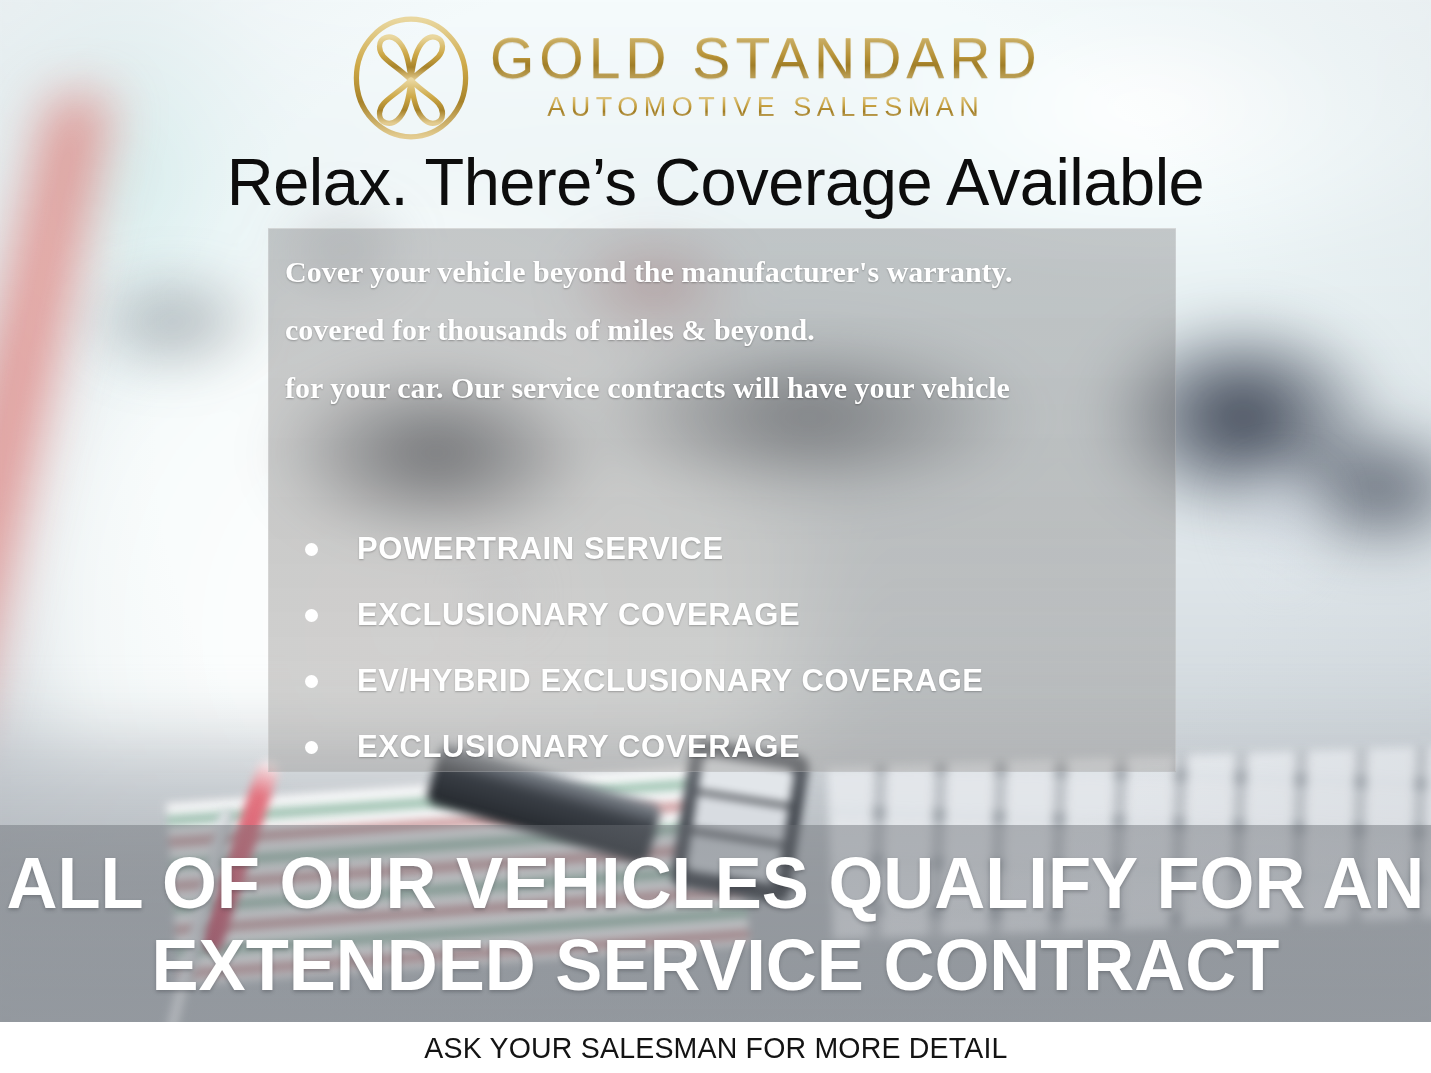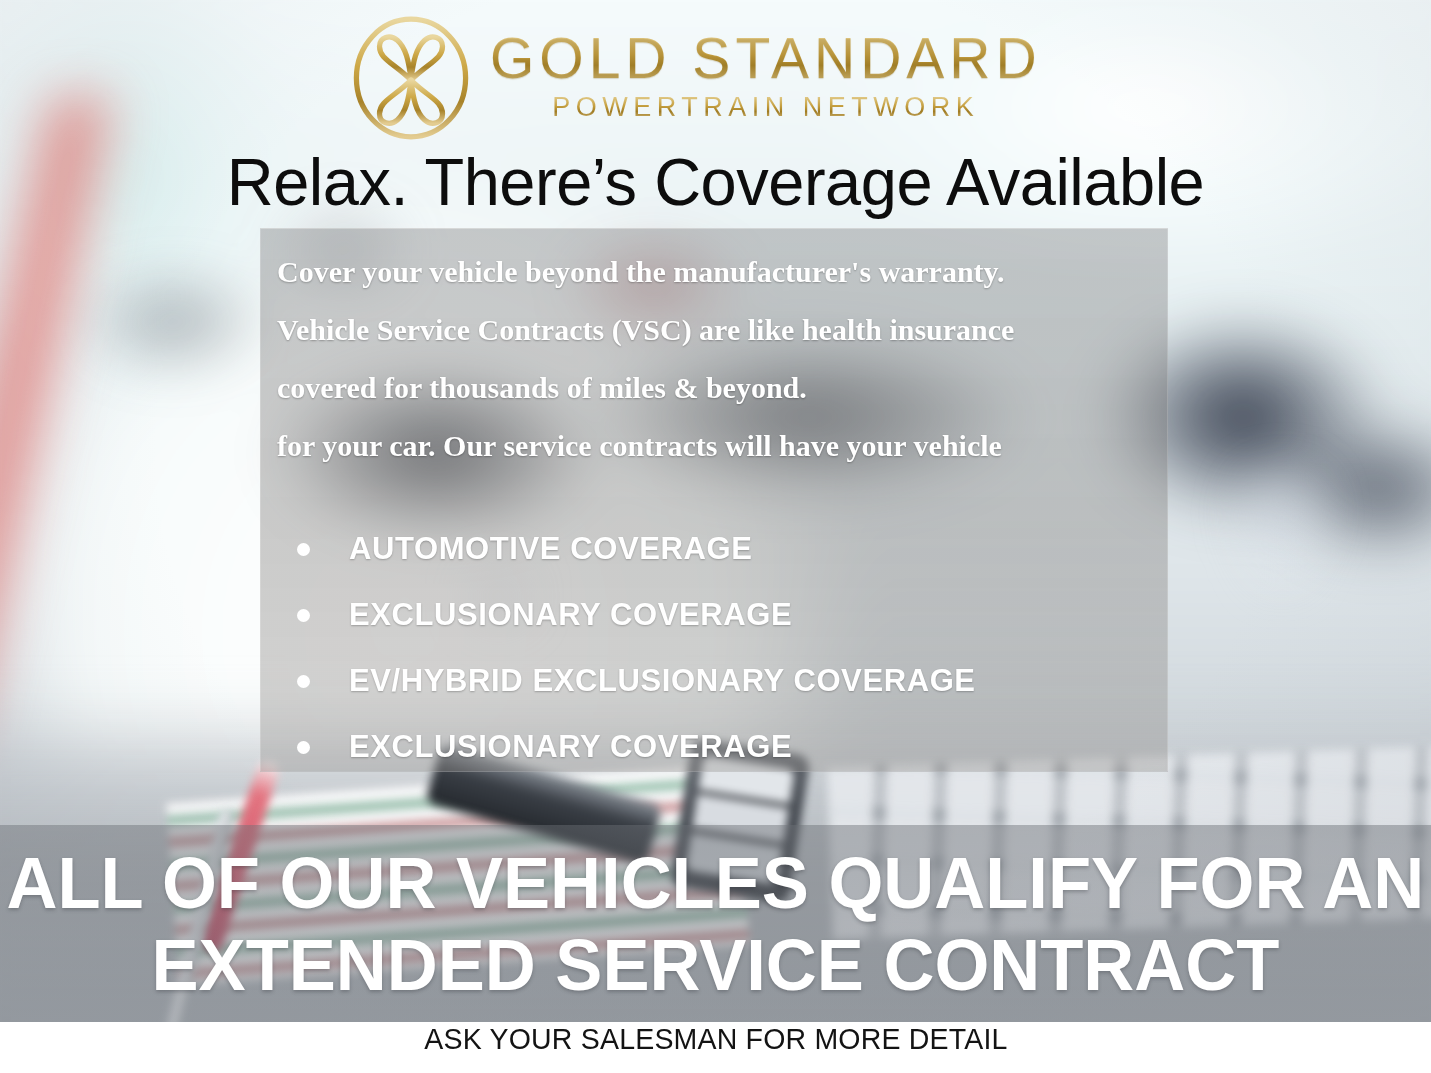--- a/index.html
+++ b/index.html
@@ -234,21 +234,21 @@
     font-size: 67px;
     line-height: 1;
     color: #0d0d0d;
     letter-spacing: -0.5px;
     transform: scaleX(.97);
   }
 
   
   .panel {
     position: absolute;
-    left: 260px;
+    left: 268px;
     top: 228px;
     width: 908px;
     height: 544px;
     background: linear-gradient(180deg, rgba(126,126,128,.40) 0%, rgba(134,132,130,.42) 55%, rgba(148,145,142,.38) 100%);
     border: 1px solid rgba(255,255,255,.18);
     box-sizing: border-box;
     padding-left: 20px;
   }
 
   .panel-copy {
@@ -326,21 +326,21 @@
 
   
   .footer {
     position: absolute;
     left: 0;
     right: 0;
     top: 1022px;
     height: 51px;
     background: #ffffff;
     display: flex;
-    align-items: flex-start;
+    align-items: center;
     justify-content: center;
   }
   .footer-text {
     font-family: "Liberation Sans", sans-serif;
     font-weight: 400;
     font-size: 30px;
     letter-spacing: .2px;
     color: #131313;
     transform: scaleX(.95);
   }
@@ -378,39 +378,38 @@
         </defs>
         <ellipse cx="60" cy="60" rx="52" ry="56" fill="none" stroke="url(#goldgrad)" stroke-width="5"></ellipse>
         <path d="M60 62 C44 46, 30 42, 30 30 C30 21, 40 18, 47 24 C55 31, 58 44, 60 62 Z" fill="none" stroke="url(#goldgrad)" stroke-width="5" stroke-linejoin="round"></path>
         <path d="M60 62 C76 46, 90 42, 90 30 C90 21, 80 18, 73 24 C65 31, 62 44, 60 62 Z" fill="none" stroke="url(#goldgrad)" stroke-width="5" stroke-linejoin="round"></path>
         <path d="M60 62 C44 78, 30 82, 30 94 C30 103, 40 106, 47 100 C55 93, 58 80, 60 62 Z" fill="none" stroke="url(#goldgrad)" stroke-width="5" stroke-linejoin="round"></path>
         <path d="M60 62 C76 78, 90 82, 90 94 C90 103, 80 106, 73 100 C65 93, 62 80, 60 62 Z" fill="none" stroke="url(#goldgrad)" stroke-width="5" stroke-linejoin="round"></path>
       </svg>
     </span>
     <span class="logo-words">
       <span class="logo-title">GOLD STANDARD</span>
-      <span class="logo-sub">POWERTRAIN NETWORK</span>
+      <span class="logo-sub">AUTOMOTIVE SALESMAN</span>
     </span>
   </div>
 
   <div class="headline">Relax. There’s Coverage Available</div>
 
   <div class="panel">
 
     <div class="panel-copy">
       <p>Cover your vehicle beyond the manufacturer's warranty.</p>
-      <p>Vehicle Service Contracts (VSC) are like health insurance</p>
       <p>covered for thousands of miles &amp; beyond.</p>
       <p>for your car. Our service contracts will have your vehicle</p>
     </div>
 
     <ul class="panel-list">
       <li>
         <span class="dot"></span>
-        <span>AUTOMOTIVE COVERAGE</span>
+        <span>POWERTRAIN SERVICE</span>
       </li>
       <li>
         <span class="dot"></span>
         <span>EXCLUSIONARY COVERAGE</span>
       </li>
       <li>
         <span class="dot"></span>
         <span>EV/HYBRID EXCLUSIONARY COVERAGE</span>
       </li>
       <li>

